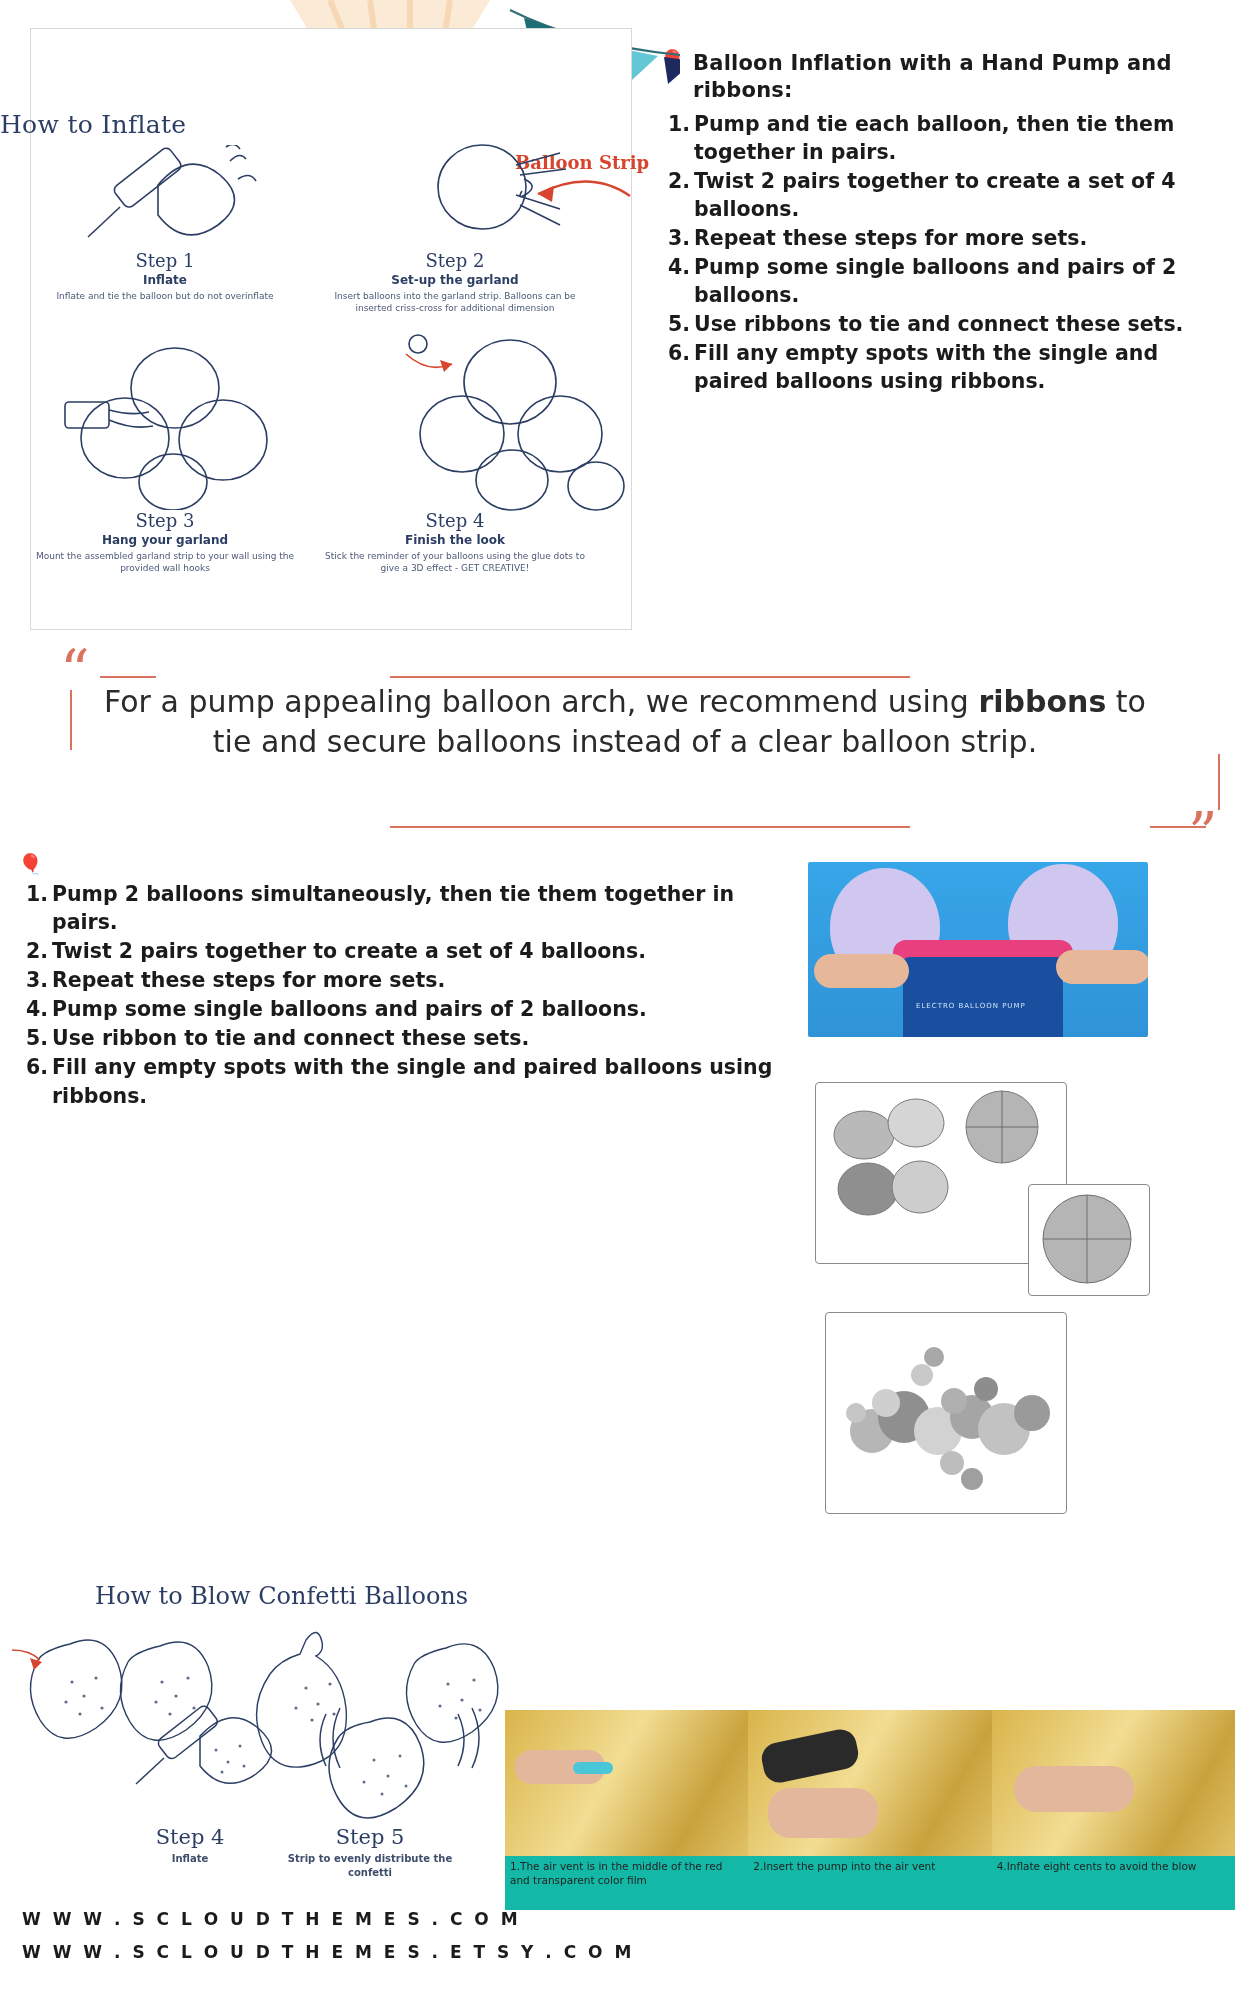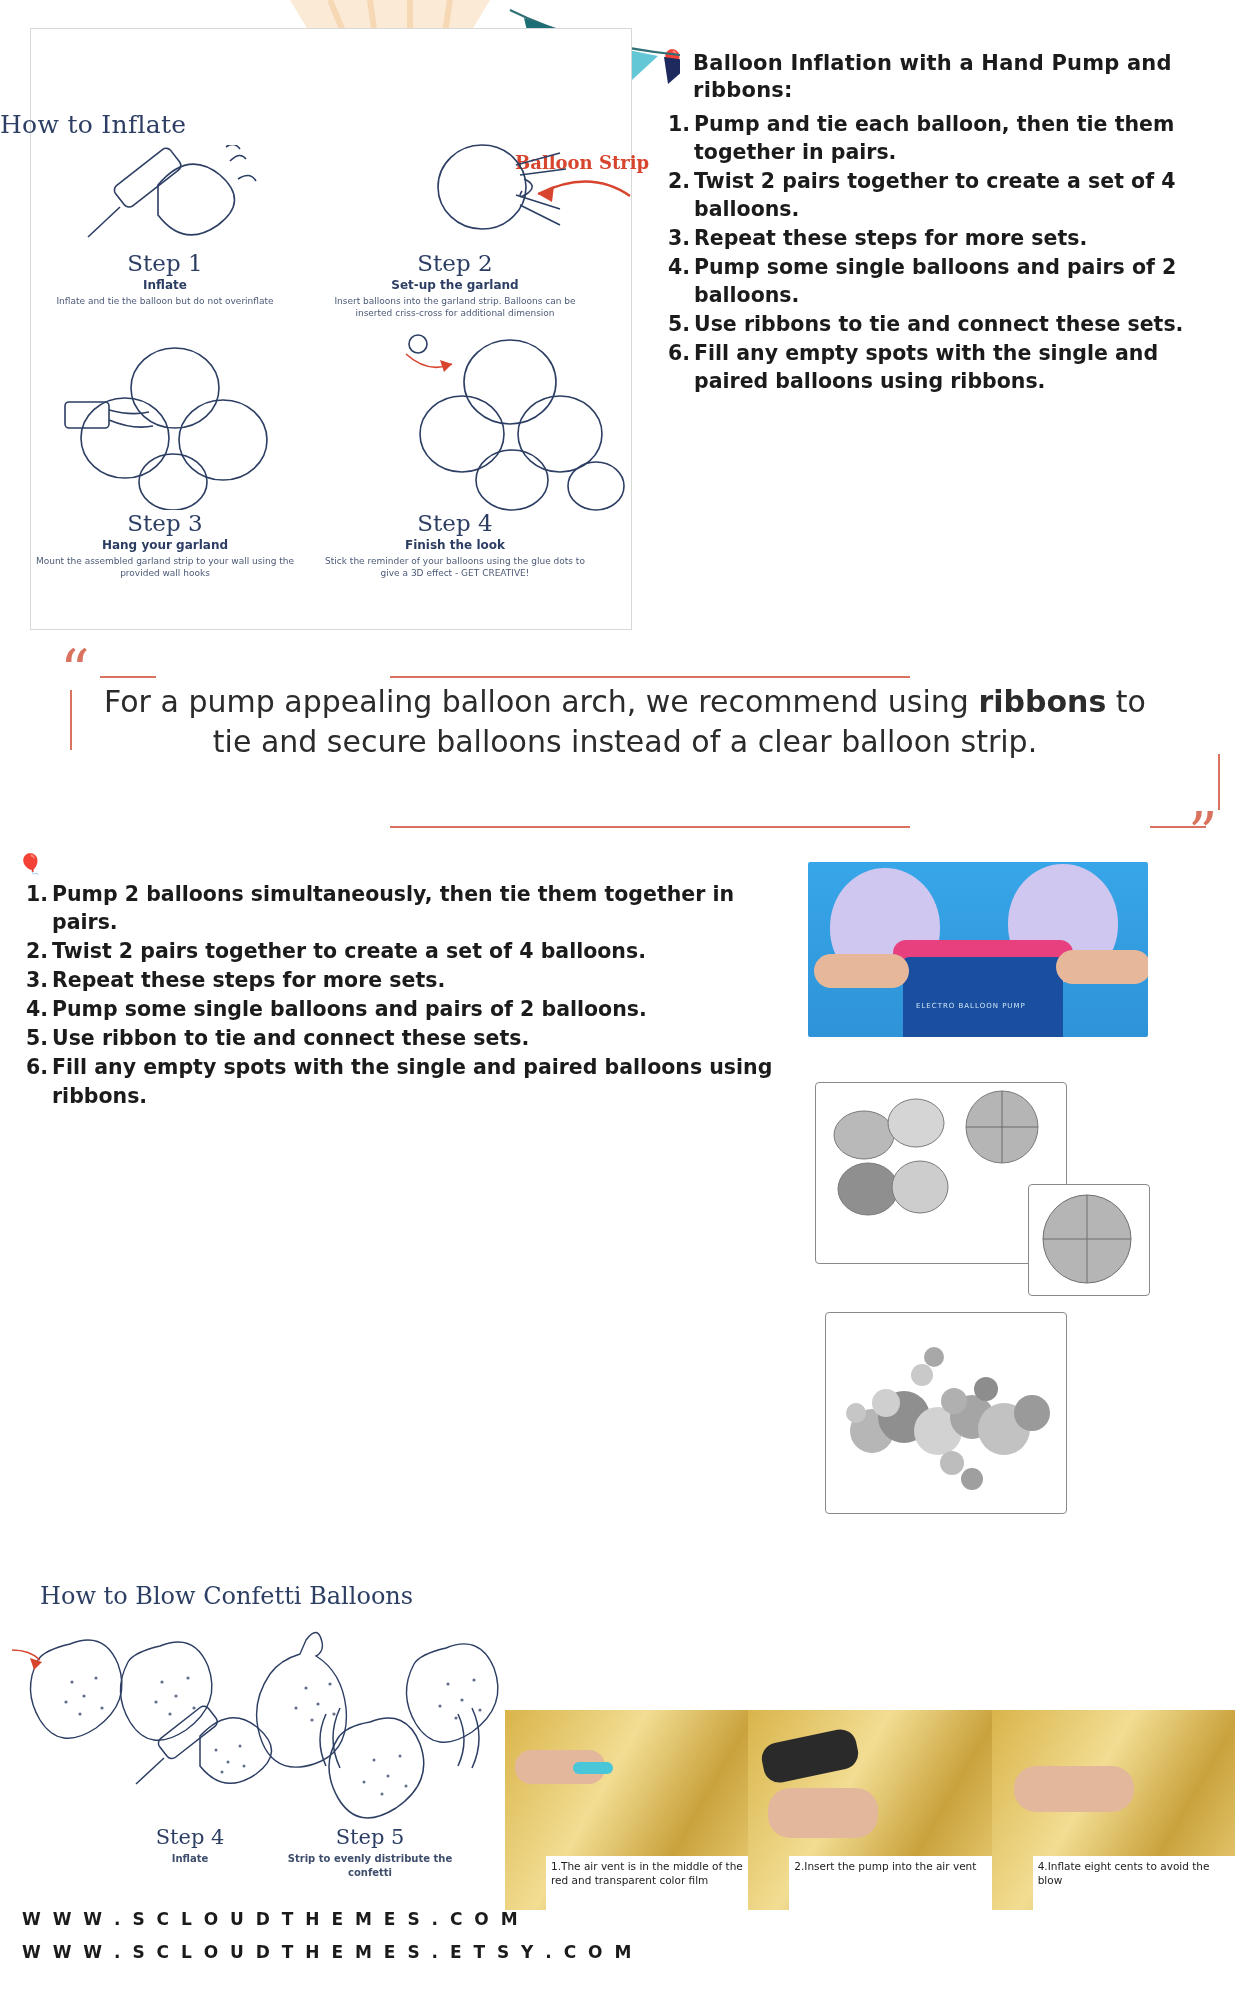--- a/index.html
+++ b/index.html
@@ -28,21 +28,21 @@
     position:absolute;top:110px;left:0;width:600px;text-align:left;
     font-family:"DejaVu Serif", serif;font-size:25px;color:#2c3e63;
     letter-spacing:.3px;
   }
   .strip-label{
     position:absolute;top:152px;left:515px;
     font-family:"DejaVu Serif", serif;font-size:18px;color:#d7452f;font-weight:bold;
     white-space:nowrap;
   }
   .step-block{position:absolute;text-align:center;width:260px;}
-  .step-name{font-family:"DejaVu Serif", serif;font-size:23px;color:#2c3e63;}
+  .step-name{font-family:"DejaVu Serif", serif;font-size:18px;color:#2c3e63;}
   .step-sub{font-family:"DejaVu Sans", sans-serif;font-size:12px;color:#2c3e63;font-weight:bold;margin-top:2px;}
   .step-desc{font-family:"DejaVu Sans", sans-serif;font-size:9px;color:#4c5a78;line-height:1.35;margin-top:3px;}
 
   .balloon-svg{position:absolute;}
 
   
   .confetti{position:absolute;}
 
   
   .bunting{position:absolute;left:280px;top:0;width:400px;height:120px;}
@@ -103,33 +103,33 @@
   .pballoon{position:absolute;width:110px;height:118px;background:#cfc7ef;border-radius:50% 50% 48% 48%;}
   .hand{position:absolute;background:#e7b79a;border-radius:18px;}
 
   .diag-box{
     position:absolute;border:1px solid #8a8a8a;background:#fff;border-radius:4px;
   }
 
   .confetti-sec{position:relative;margin-top:8px;}
   .confetti-title{
     font-family:"DejaVu Serif", serif;font-size:24px;color:#2c3e63;
-    padding-left:40px;
+    padding-left:95px;
   }
   .cstep{position:absolute;text-align:center;width:190px;}
   .cstep .step-name{font-size:21px;}
   .cstep .step-desc{font-size:10px;color:#3e4d6b;font-weight:bold;}
 
   
   .foil-row{position:absolute;left:505px;top:1710px;width:730px;height:200px;display:flex;}
   .foil{flex:1 1 0;position:relative;overflow:hidden;background:#e6e2d8;}
   .foil .gold{position:absolute;inset:0;background:linear-gradient(120deg,#d9b44a,#f2dd93 40%,#c9a23c 70%,#eacf79);}
   .foil-cap{
-    position:absolute;left:0;right:0;bottom:0;background:#ffffff;color:#222;
-    font-size:10.5px;line-height:1.3;padding:4px 5px;box-sizing:border-box;height:54px;margin-left:41px;
+    position:absolute;left:0;right:0;bottom:0;background:#14b8a6;color:#222;
+    font-size:10.5px;line-height:1.3;padding:4px 5px;box-sizing:border-box;height:54px;
   }
 
   .footer{
     position:absolute;left:22px;bottom:32px;
     font-size:17px;font-weight:bold;letter-spacing:3px;line-height:1.9;
   }
 </style>
 </head>
 <body>
 

